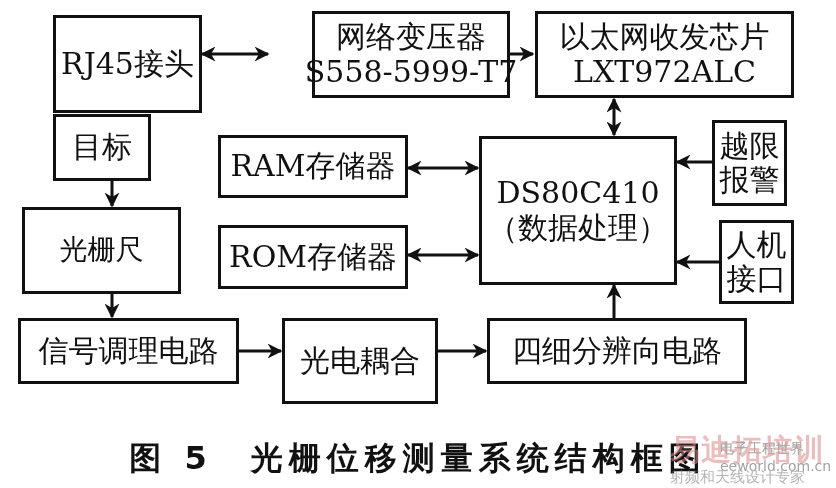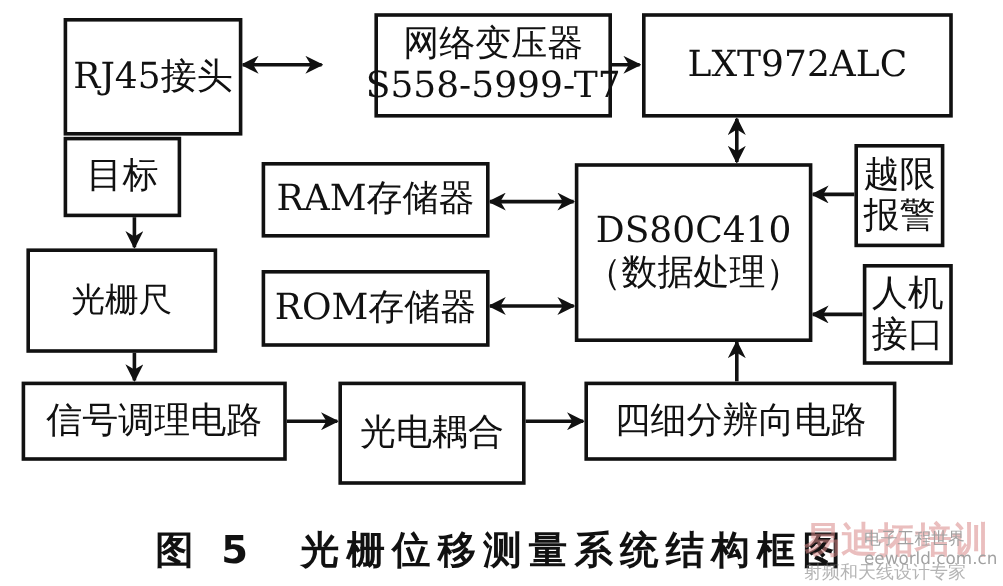--- a/index.html
+++ b/index.html
@@ -59,20 +59,21 @@
 <div class="box fs30" style="left:53px;top:15px;width:149px;height:98px;">
   <span>RJ45接头</span>
 </div>
 
 <div class="box fs30" style="left:270px;top:11px;width:198px;height:87px;margin-left:42px;">
   <span>网络变压器</span>
   <span>S558-5999-T7</span>
 </div>
 
 <div class="box fs30" style="left:535px;top:11px;width:259px;height:87px;">
+  <span>以太网收发芯片</span>
   <span>LXT972ALC</span>
 </div>
 
 <div class="box fs30" style="left:53px;top:114px;width:98px;height:67px;">
   <span>目标</span>
 </div>
 
 <div class="box fs28" style="left:22px;top:207px;width:159px;height:87px;">
   <span>光栅尺</span>
 </div>

